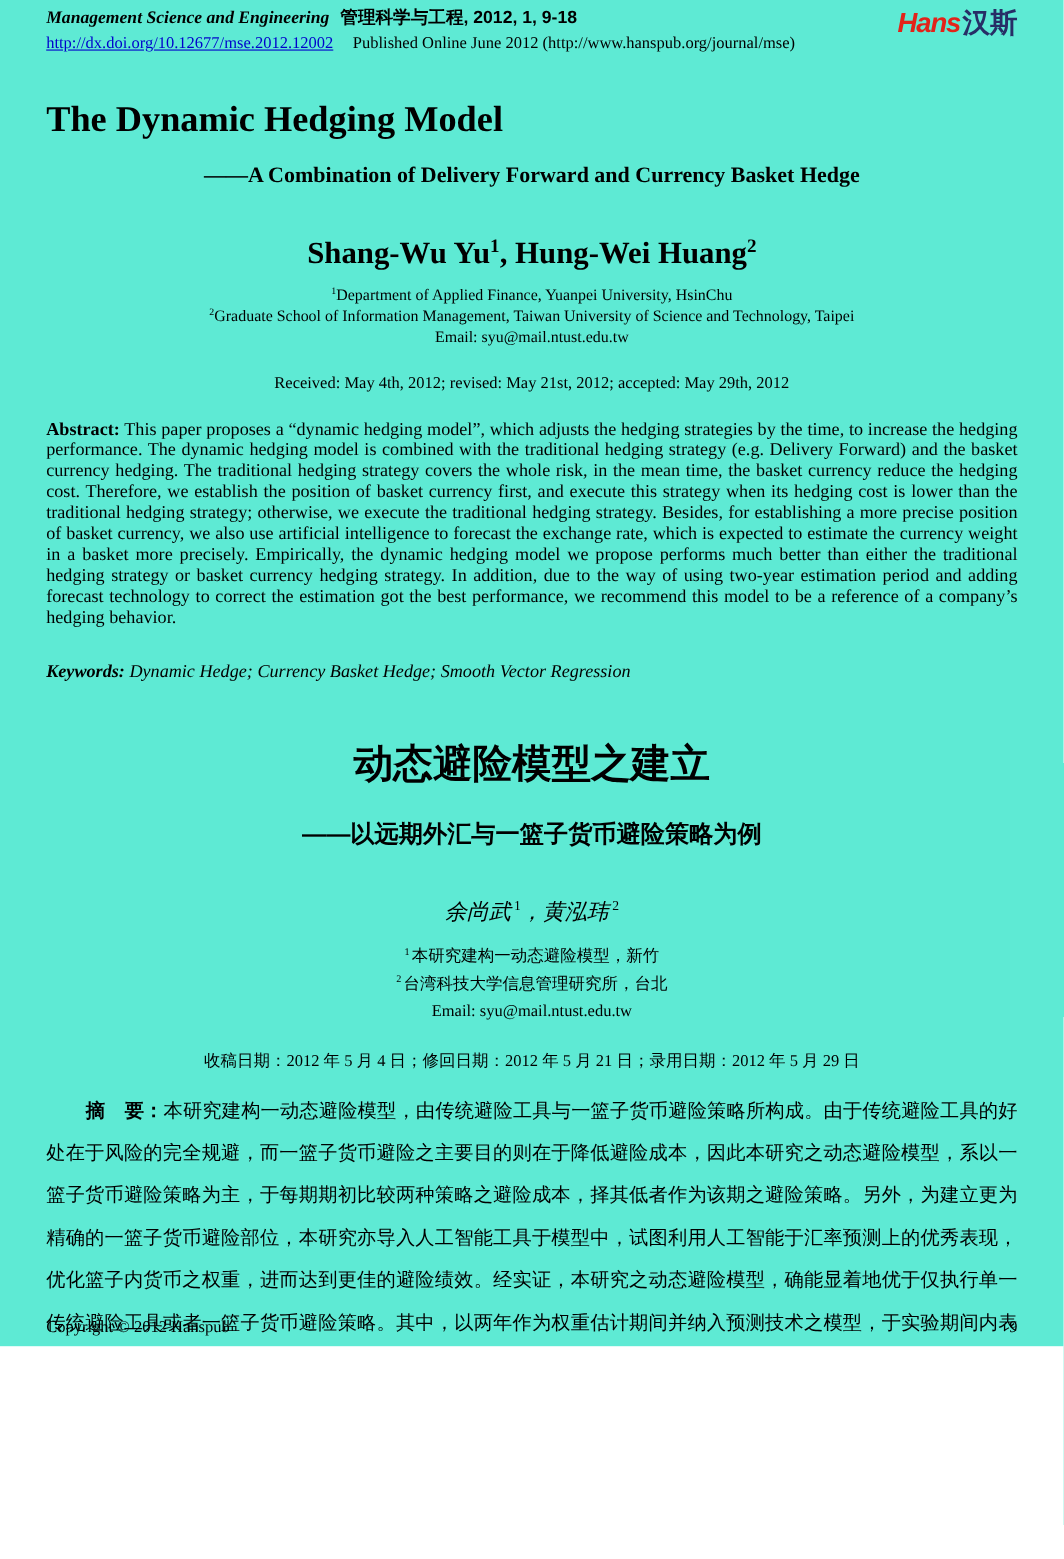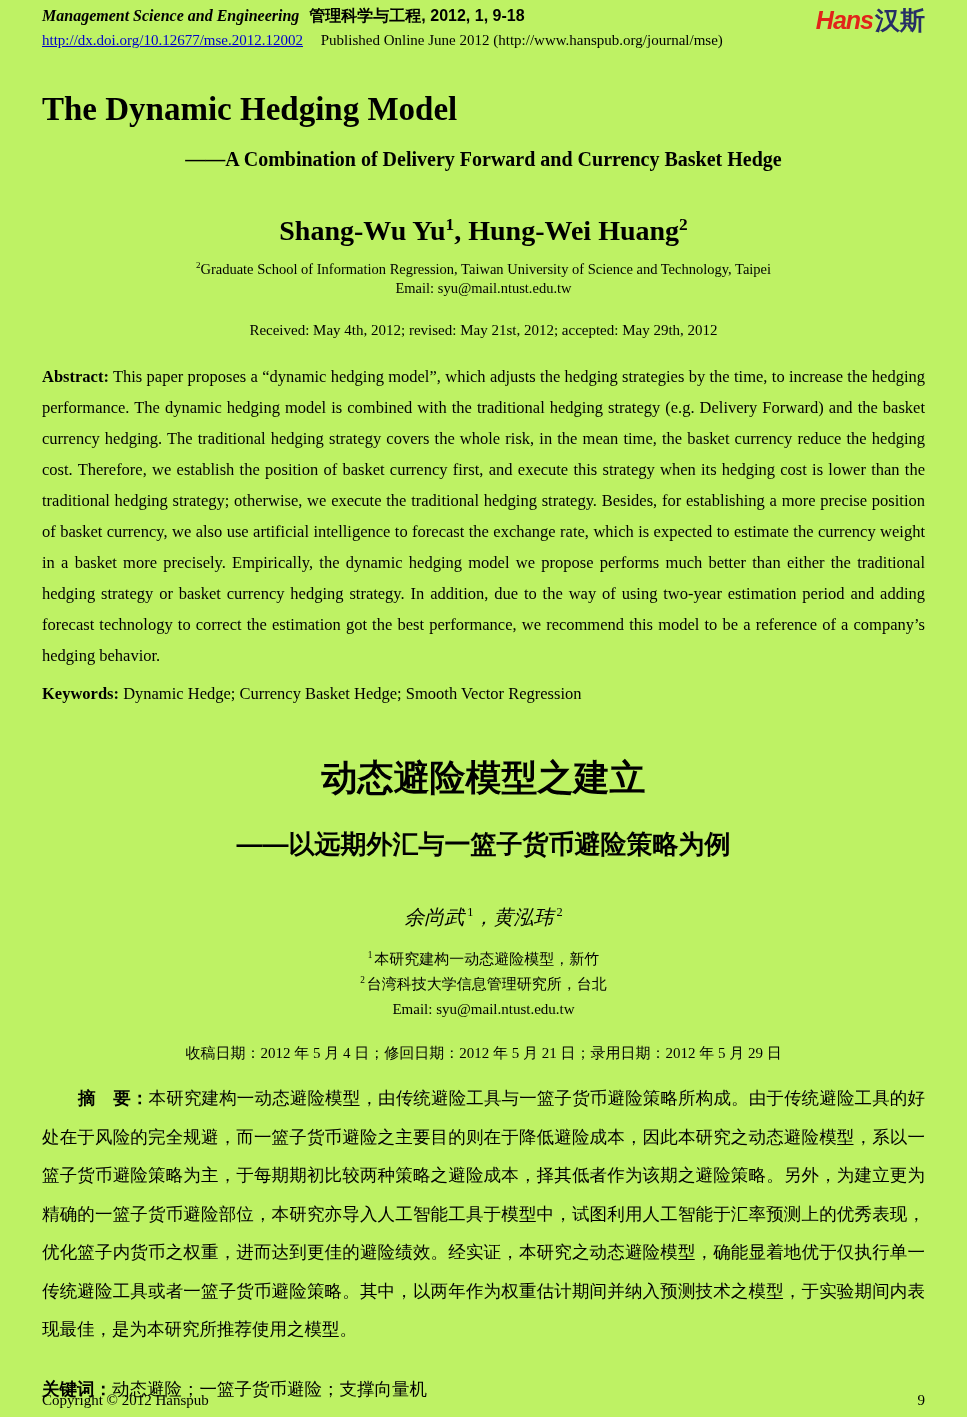--- a/index.html
+++ b/index.html
@@ -1,20 +1,20 @@
 <!DOCTYPE html>
 <html><head>
 <meta charset="utf-8">
 <style>
   html, body { margin: 0; padding: 0; background: #ffffff; }
   .page {
-    width: 967px; height: 1417px;
+    width: 967px; height: 1224px;
     position: relative; box-sizing: border-box;
     padding: 6px 42px 0 42px;
-    background: #bef264; color: #000000;
+    background: #5eead4; color: #000000;
     font-family: "Liberation Serif", "DejaVu Serif", serif;
     overflow: hidden;
   }
   
   .header { display: flex; justify-content: space-between; align-items: flex-start; }
   .journal-line { font-size: 16px; font-weight: bold; white-space: nowrap; }
   .journal-en { font-style: italic; }
   .journal-zh { margin-left: 6px; font-family: "Liberation Sans", "DejaVu Sans", sans-serif; }
   .doi-line { font-size: 15px; margin-top: 5px; white-space: nowrap; }
   .doi-link { color: #0000cc; text-decoration: underline; cursor: pointer; }
@@ -22,27 +22,27 @@
   .logo { font-family: "Liberation Sans", "DejaVu Sans", sans-serif; font-size: 25px; font-weight: bold; white-space: nowrap; margin-top: -2px; }
   .logo-hans { color: #e2231a; font-style: italic; letter-spacing: -1px; }
   .logo-hanzi { color: #272e66; margin-left: 2px; }
   
   .title-en { text-align: left; font-size: 33px; font-weight: bold; margin: 42px 0 0 0; }
   .subtitle-en { text-align: center; font-size: 20px; font-weight: bold; margin: 20px 0 0 0; }
   .authors-en { text-align: center; font-size: 28px; font-weight: bold; margin-top: 44px; }
   sup { font-size: 62%; line-height: 0; }
   .affils-en { text-align: center; font-size: 14.5px; margin-top: 13px; line-height: 19px; }
   .received-en { text-align: center; font-size: 15px; margin-top: 24px; }
-  .abstract-en { text-align: justify; font-size: 16.5px; line-height: 31px; margin: 22px 0 0 0; }
+  .abstract-en { text-align: justify; font-size: 16.5px; line-height: 19px; margin: 22px 0 0 0; }
   .bold-label { font-weight: bold; }
-  .keywords-en { font-size: 16.5px; margin-top: 13px; }
+  .keywords-en { font-size: 16.5px; margin-top: 30px; font-style: italic; }
   
   .sans-zh { font-family: "Liberation Sans", "DejaVu Sans", sans-serif; }
   .title-zh { text-align: center; font-size: 36px; font-weight: bold; margin: 50px 0 0 0; }
-  .subtitle-zh { text-align: center; font-size: 26px; font-weight: bold; margin: 24px 0 0 0; }
+  .subtitle-zh { text-align: center; font-size: 22px; font-weight: bold; margin: 24px 0 0 0; }
   .authors-zh { text-align: center; font-size: 20px; font-style: italic; margin-top: 42px; }
   .authors-zh sup { margin-left: 3px; font-style: normal; }
   .affils-zh { text-align: center; font-size: 15px; margin-top: 16px; line-height: 25px; }
   .affils-zh sup { margin-right: 2px; }
   .email-line { }
   .received-zh { text-align: center; font-size: 15px; margin-top: 22px; }
   .abstract-zh { text-align: justify; font-size: 17.5px; line-height: 38.5px; margin: 16px 0 0 0; }
   .abstract-zh .bold-label { font-family: "Liberation Sans", "DejaVu Sans", sans-serif; margin-left: 36px; }
   .keywords-zh { font-size: 17.5px; margin-top: 28px; }
   .keywords-zh .bold-label { font-family: "Liberation Sans", "DejaVu Sans", sans-serif; font-weight: bold; }
@@ -74,21 +74,22 @@
   </header>
 
   <main>
 
     <h1 class="title-en">The Dynamic Hedging Model</h1>
     <h2 class="subtitle-en">——A Combination of Delivery Forward and Currency Basket Hedge</h2>
 
     <div class="authors-en"><span>Shang-Wu Yu</span><sup>1</sup><span>, </span><span>Hung-Wei Huang</span><sup>2</sup></div>
 
     <div class="affils-en">
-      <div><sup>2</sup><span>Graduate School of Information Regression, Taiwan University of Science and Technology, Taipei</span></div>
+      <div><sup>1</sup><span>Department of Applied Finance, Yuanpei University, HsinChu</span></div>
+      <div><sup>2</sup><span>Graduate School of Information Management, Taiwan University of Science and Technology, Taipei</span></div>
       <div class="email-line">Email: syu@mail.ntust.edu.tw</div>
     </div>
 
     <div class="received-en">Received: May 4th, 2012; revised: May 21st, 2012; accepted: May 29th, 2012</div>
 
     <p class="abstract-en"><span class="bold-label">Abstract:</span> <span>This paper proposes a “dynamic hedging model”, which adjusts the hedging strategies by the time, to increase the hedging performance. The dynamic hedging model is combined with the traditional hedging strategy (e.g. Delivery Forward) and the basket currency hedging. The traditional hedging strategy covers the whole risk, in the mean time, the basket currency reduce the hedging cost. Therefore, we establish the position of basket currency first, and execute this strategy when its hedging cost is lower than the traditional hedging strategy; otherwise, we execute the traditional hedging strategy. Besides, for establishing a more precise position of basket currency, we also use artificial intelligence to forecast the exchange rate, which is expected to estimate the currency weight in a basket more precisely. Empirically, the dynamic hedging model we propose performs much better than either the traditional hedging strategy or basket currency hedging strategy. In addition, due to the way of using two-year estimation period and adding forecast technology to correct the estimation got the best performance, we recommend this model to be a reference of a company’s hedging behavior.</span></p>
 
     <p class="keywords-en"><span class="bold-label">Keywords:</span> <span>Dynamic Hedge; Currency Basket Hedge; Smooth Vector Regression</span></p>
 
     <h1 class="title-zh sans-zh">动态避险模型之建立</h1>

